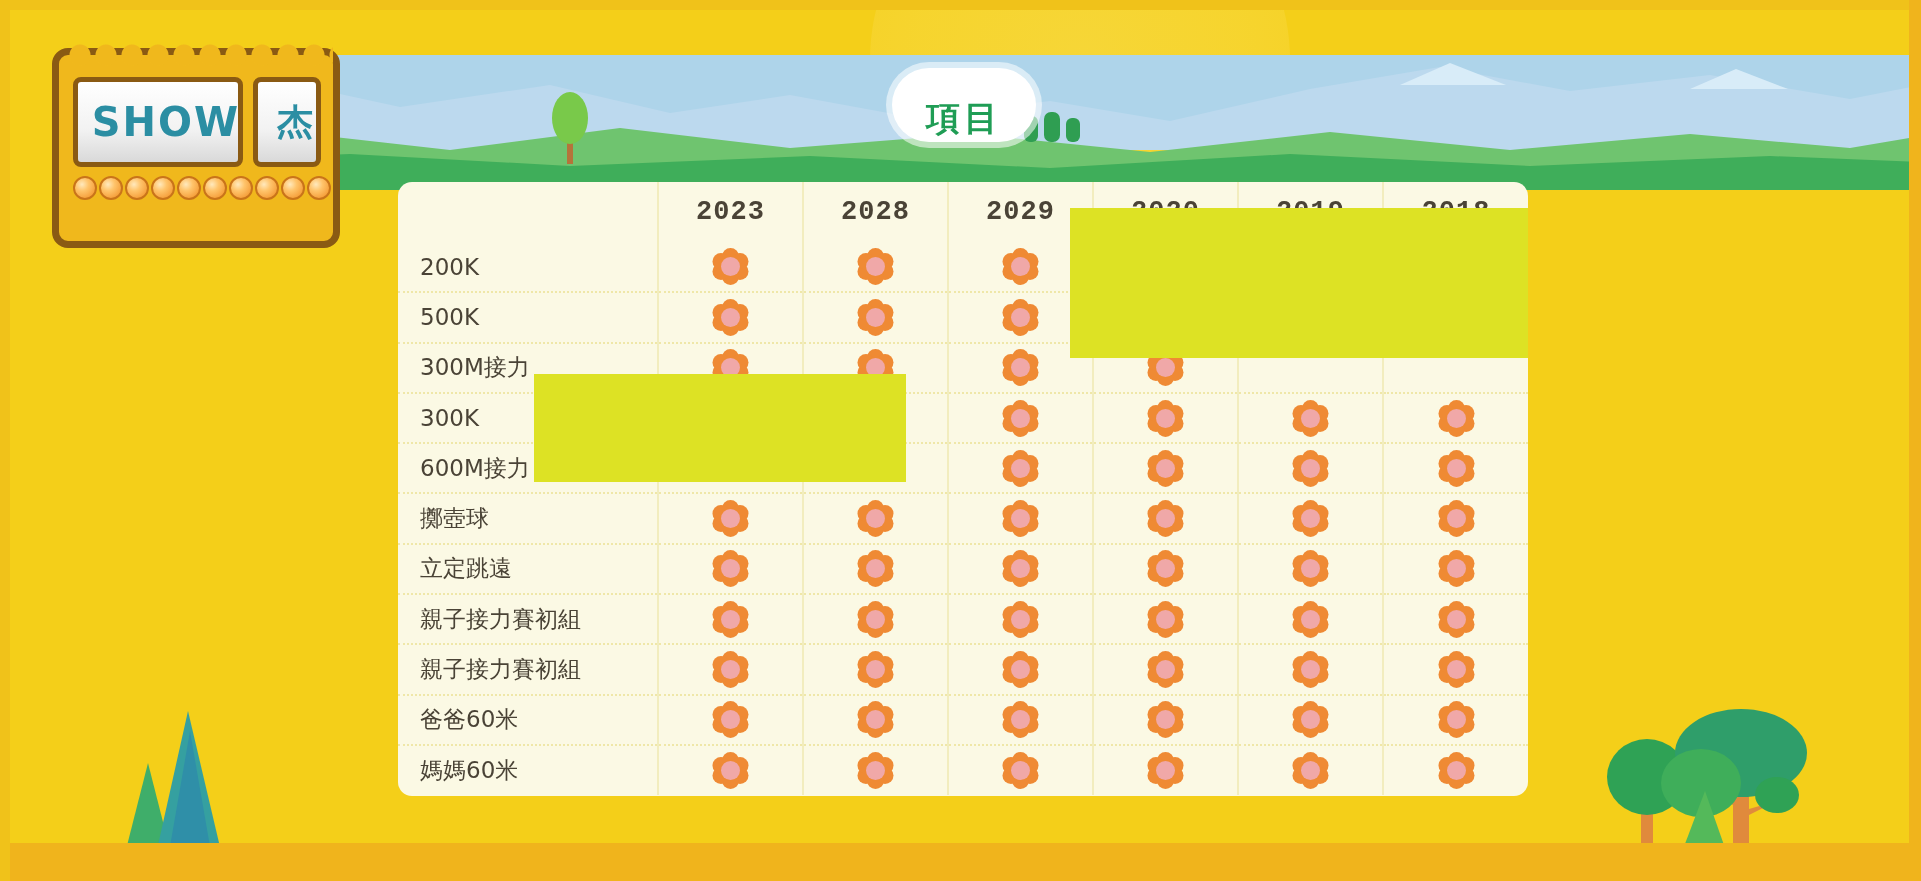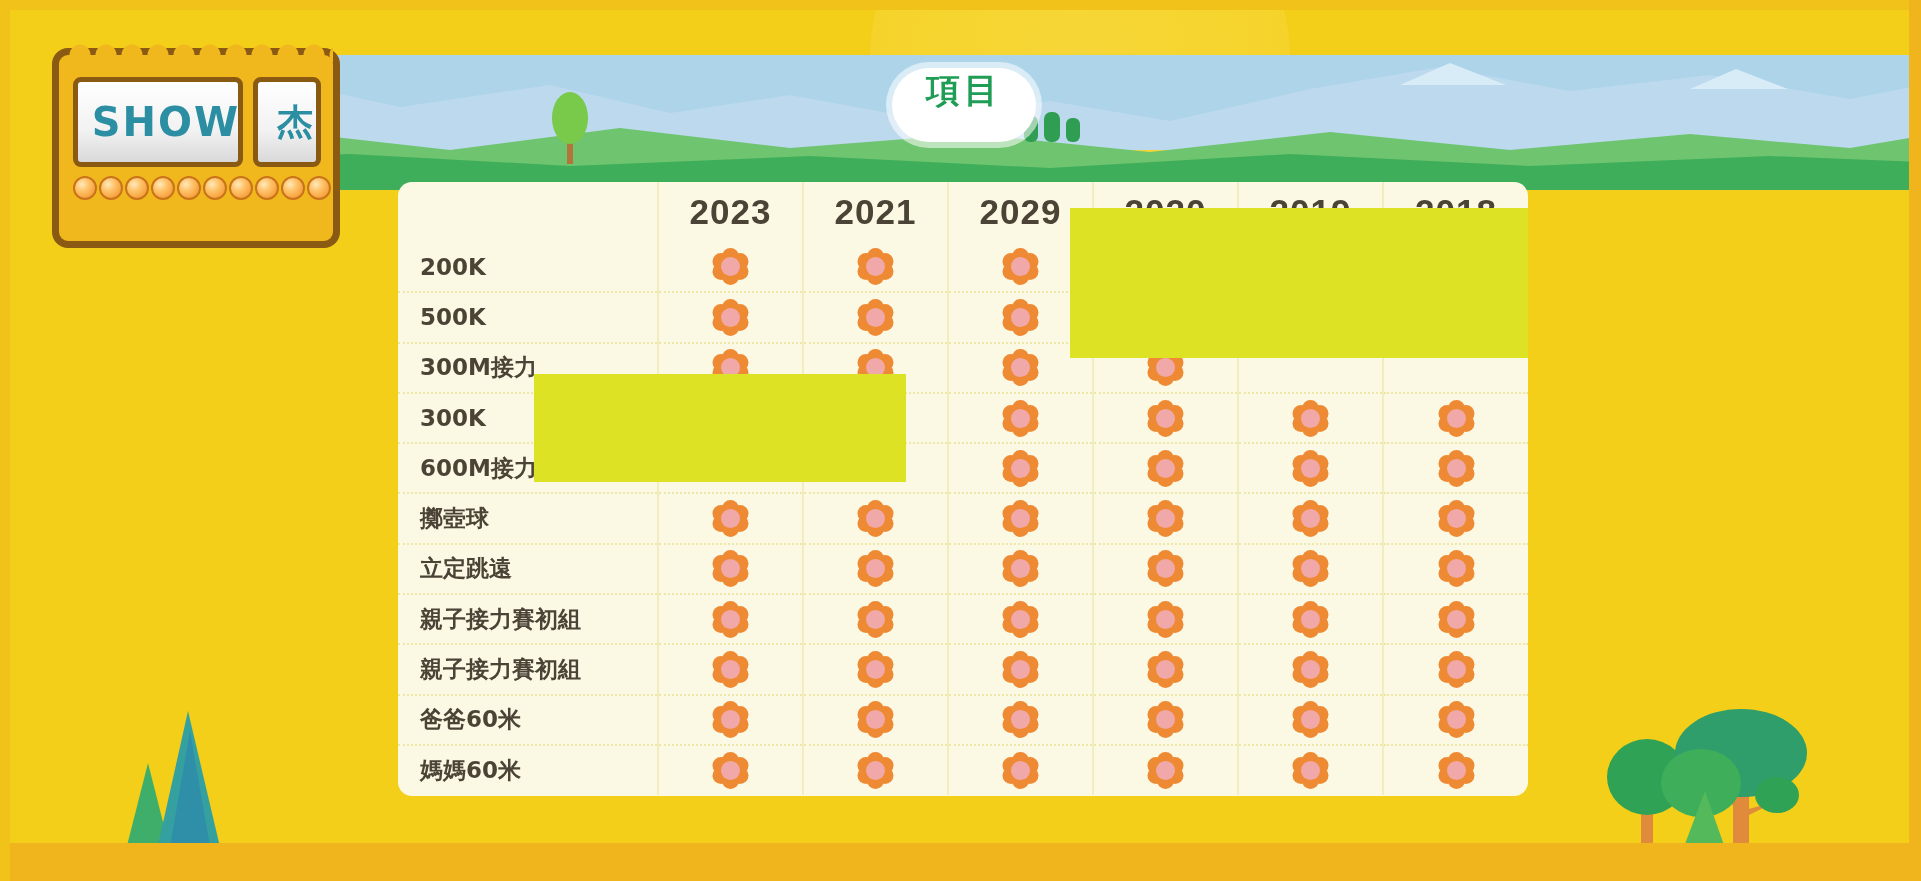--- a/index.html
+++ b/index.html
@@ -47,21 +47,21 @@
     width:1771px; height:80px;
   }
 
   
   .title-pill {
     position:absolute;
     left:892px; top:68px;
     width:144px; height:74px;
     background:#ffffff;
     border-radius:40px;
-    display:flex; align-items:flex-start; justify-content:center;
+    display:flex; align-items:flex-end; justify-content:center;
     box-shadow: 0 0 0 6px rgba(255,255,255,.55);
   }
   .title-pill span {
     color:#1f9d55;
     font-size:34px;
     font-weight:bold;
     letter-spacing:4px;
     font-family:"DejaVu Sans","Liberation Sans",sans-serif;
   }
 
@@ -158,43 +158,43 @@
 
   table.grid {
     width:100%;
     border-collapse:collapse;
     table-layout:fixed;
   }
   table.grid col.c-label { width:260px; }
 
   table.grid th.year {
     height:60px;
-    font-size:35px;
+    font-size:27px;
     font-weight:bold;
     color:#4a4336;
     letter-spacing:1px;
-    font-family:Liberation Sans, sans-serif;
+    font-family:Liberation Mono, monospace;
     border-left:2px solid #f2edbe;
   }
   table.grid th.corner { border:none; }
 
   table.grid td {
     height:50.3px;
     border-left:2px solid #f2edbe;
     border-top:2px dotted #efe7a8;
     text-align:center;
     vertical-align:middle;
     position:relative;
   }
   table.grid td.label {
     border-left:none;
     text-align:left;
     padding-left:22px;
     font-size:23px;
-    font-weight:bold;
+    font-weight:normal;
     color:#4a4336;
     white-space:nowrap;
     font-family:"DejaVu Sans","Liberation Sans",sans-serif;
   }
   table.grid tr.first td { border-top:none; }
 
   
   .flower {
     display:inline-block;
     width:34px; height:34px;
@@ -305,21 +305,21 @@
           <col>
           <col>
           <col>
           <col>
           <col>
       </colgroup>
       <thead>
         <tr>
           <th class="corner"></th>
           <th class="year">2023</th>
-          <th class="year">2021</th>
+          <th class="year">2028</th>
           <th class="year">2029</th>
           <th class="year">2020</th>
           <th class="year">2019</th>
           <th class="year">2018</th>
         </tr>
       </thead>
       <tbody id="tbody">
           <tr class="first">
             <td class="label">200K</td>
             <td><span class="flower"><i></i><i></i><i></i><i></i><i></i><i></i><b></b></span></td>

